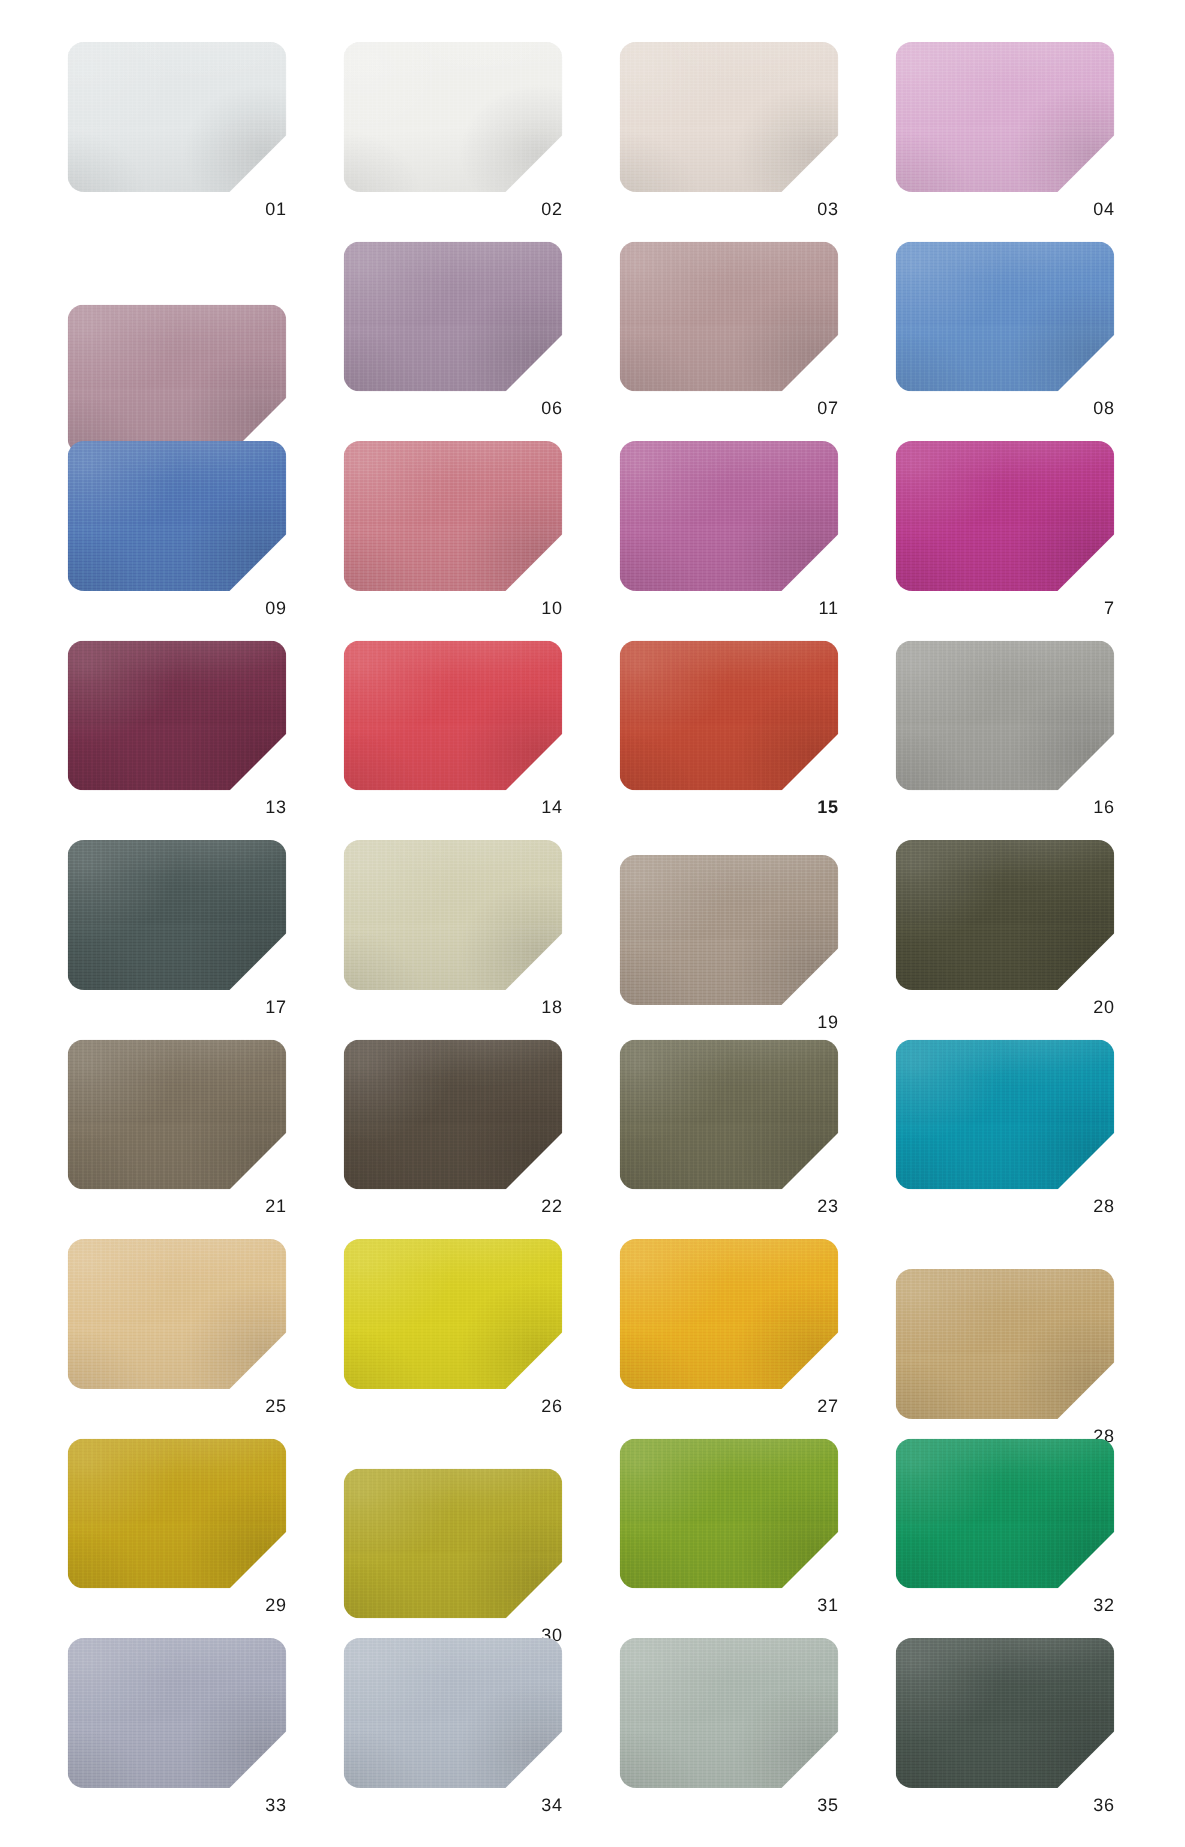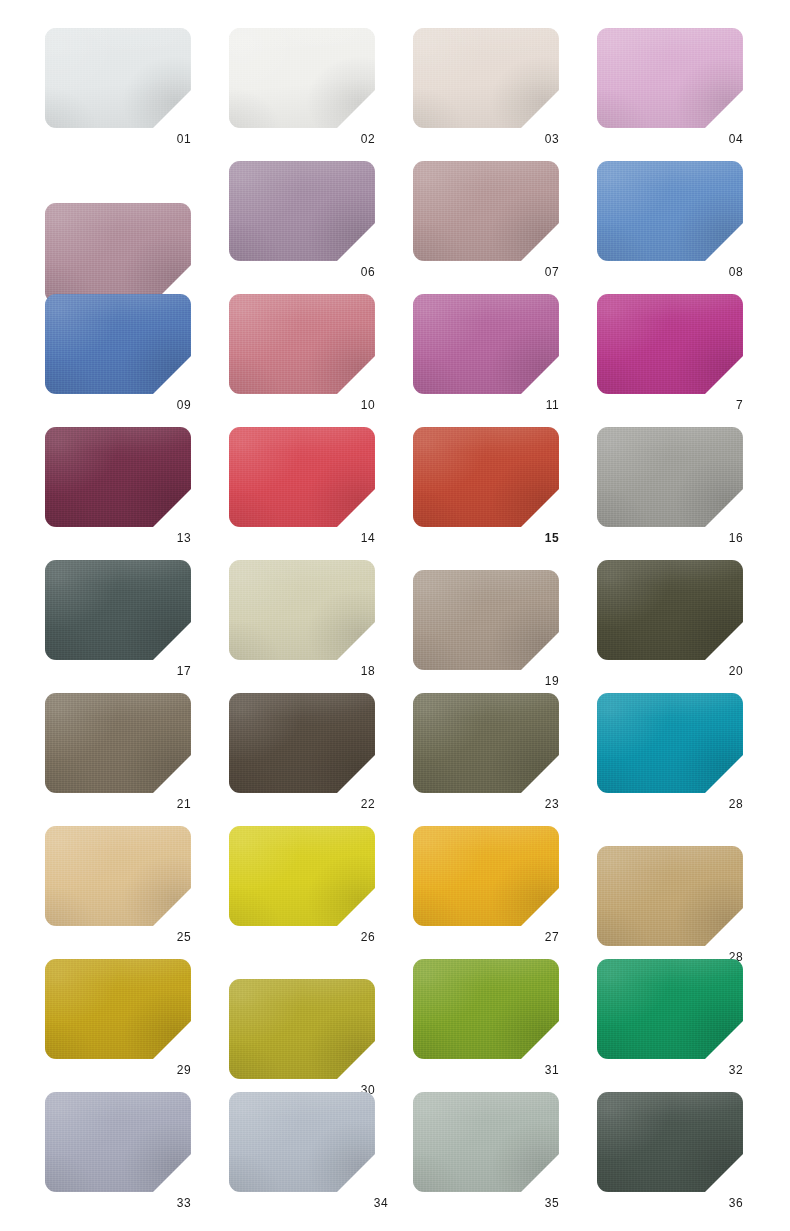--- a/index.html
+++ b/index.html
@@ -418,21 +418,21 @@
     </div>
     <div class="swatch-cell" style="left: 45px; top: 1092px;">
       <div class="swatch-chip">
         <div class="swatch-fill" style="background-color: rgb(168, 171, 188);"></div>
         <div class="swatch-mottle"></div>
         <div class="swatch-texture"></div>
         <div class="swatch-shade"></div>
       </div>
       <div class="swatch-number">33</div>
     </div>
-    <div class="swatch-cell" style="left: 229px; top: 1092px; padding-left: 13px;">
+    <div class="swatch-cell" style="left: 229px; top: 1092px;">
       <div class="swatch-chip">
         <div class="swatch-fill" style="background-color: rgb(180, 188, 199);"></div>
         <div class="swatch-mottle"></div>
         <div class="swatch-texture"></div>
         <div class="swatch-shade"></div>
       </div>
       <div class="swatch-number">34</div>
     </div>
     <div class="swatch-cell" style="left: 413px; top: 1092px;">
       <div class="swatch-chip">

